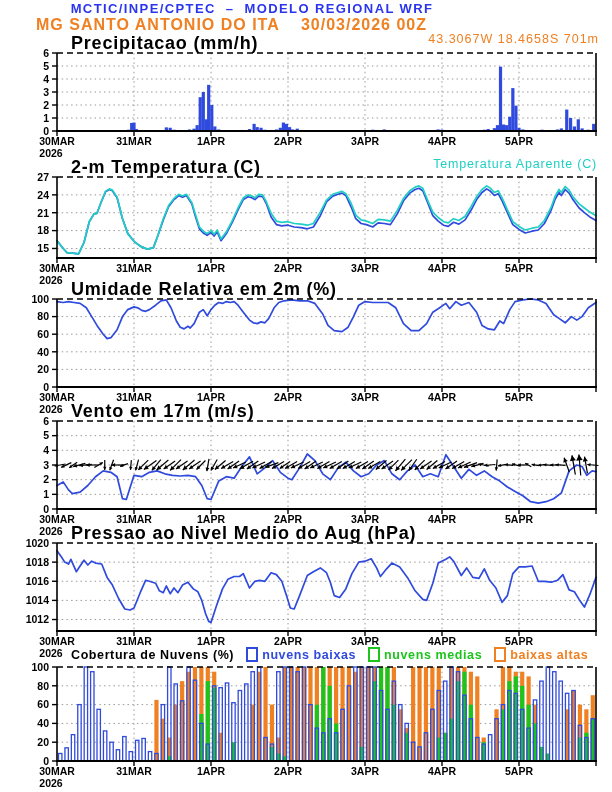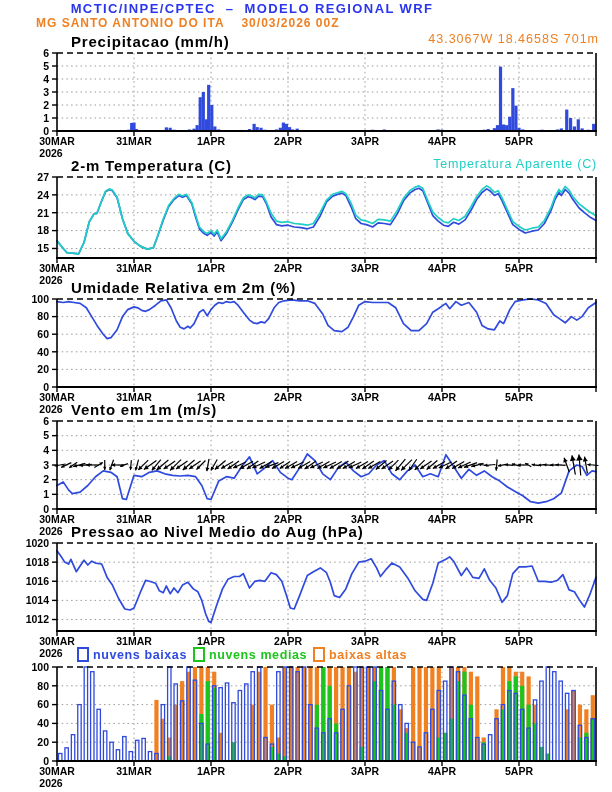--- a/index.html
+++ b/index.html
@@ -1,48 +1,49 @@
 <!DOCTYPE html>
 <html><head>
 <meta charset="utf-8">
 <style>
   html,body{margin:0;padding:0}
   body{width:612px;height:792px;background:#ffffff;position:relative;overflow:hidden;
        font-family:"Liberation Sans",sans-serif;}
   .hdr-title{position:absolute;top:1px;left:0;width:504px;text-align:center;
     color:#2a35ee;font-size:13px;font-weight:bold;letter-spacing:1.4px;white-space:pre}
-  .hdr-station{position:absolute;top:16px;left:36px;color:#ef8122;font-size:12px;
+  .hdr-station{position:absolute;top:16px;left:36px;color:#ef8122;font-size:16px;
     font-weight:bold;letter-spacing:1px;white-space:pre}
   .hdr-coords{position:absolute;top:32px;right:13px;color:#ef8122;font-size:12.5px;
     font-weight:normal;letter-spacing:1px}
-  .ptitle{position:absolute;left:71px;color:#000;font-size:15px;font-weight:bold;
+  .ptitle{position:absolute;left:71px;color:#000;font-size:18px;font-weight:bold;
     letter-spacing:0.8px;white-space:pre}
   .ptitle-right{position:absolute;right:15px;color:#20cfc4;font-size:12.5px;
     font-weight:normal;letter-spacing:0.8px}
   .legend-row{position:absolute;left:71px;display:flex;align-items:center;
     font-size:12.5px;font-weight:bold;letter-spacing:0.6px;white-space:pre}
-  .legend-item{display:flex;align-items:center;margin-left:6px}
+  .legend-item{display:flex;align-items:center;margin-left:12px}
   .sw{width:8px;height:11px;border:2px solid;background:#fff;display:inline-block;margin-right:4px}
   #chart-svg{position:absolute;left:0;top:0}
 </style>
 </head>
 <body>
 
 <div class="hdr-title">MCTIC/INPE/CPTEC  –  MODELO REGIONAL WRF</div>
 <div class="hdr-station">MG SANTO ANTONIO DO ITA    30/03/2026 00Z</div>
 <div class="hdr-coords">43.3067W 18.4658S 701m</div>
 
 <div class="ptitle" style="top:33px">Precipitacao (mm/h)</div>
 <div class="ptitle" style="top:157px">2-m Temperatura (C)</div>
 <div class="ptitle-right" style="top:157px">Temperatura Aparente (C)</div>
 <div class="ptitle" style="top:279px">Umidade Relativa em 2m (%)</div>
-<div class="ptitle" style="top:401px">Vento em 1m (m/s)</div>
+<div class="ptitle" style="top:401px">Vento em 17m (m/s)</div>
 <div class="ptitle" style="top:523px">Pressao ao Nivel Medio do Aug (hPa)</div>
 
 <div class="legend-row" style="top:647px">
+  <span style="color:#000">Cobertura de Nuvens (%)</span>
   <span class="legend-item">
     <span class="sw" style="border-color:#2f4add"></span>
     <span style="color:#2f4add">nuvens baixas</span>
   </span>
   <span class="legend-item">
     <span class="sw" style="border-color:#1ec41e"></span>
     <span style="color:#1ec41e">nuvens medias</span>
   </span>
   <span class="legend-item">
     <span class="sw" style="border-color:#ef8122"></span>

